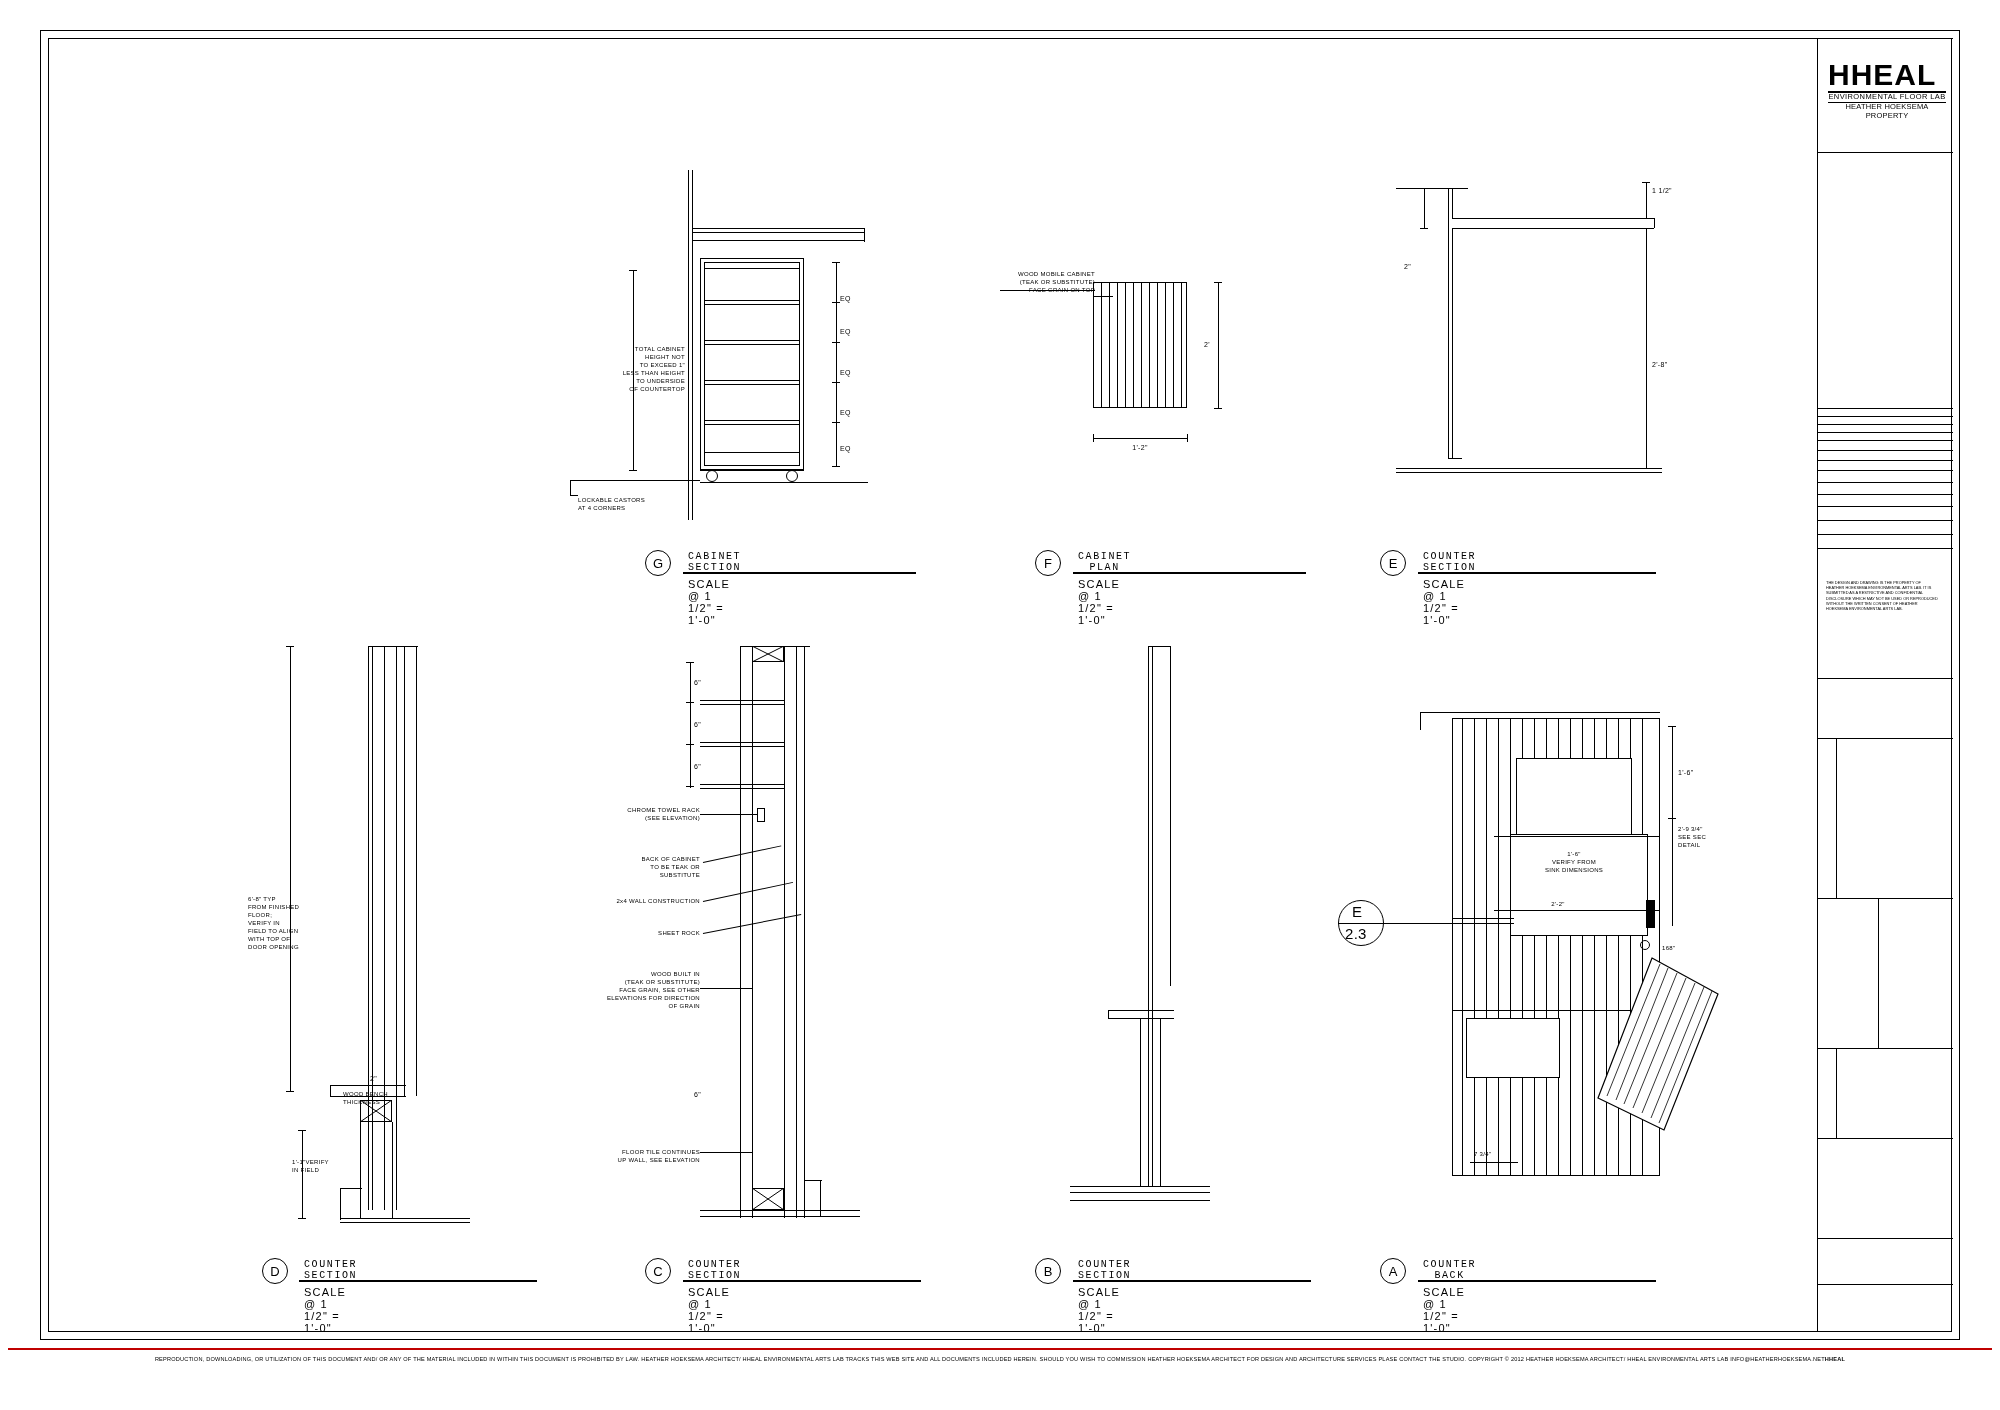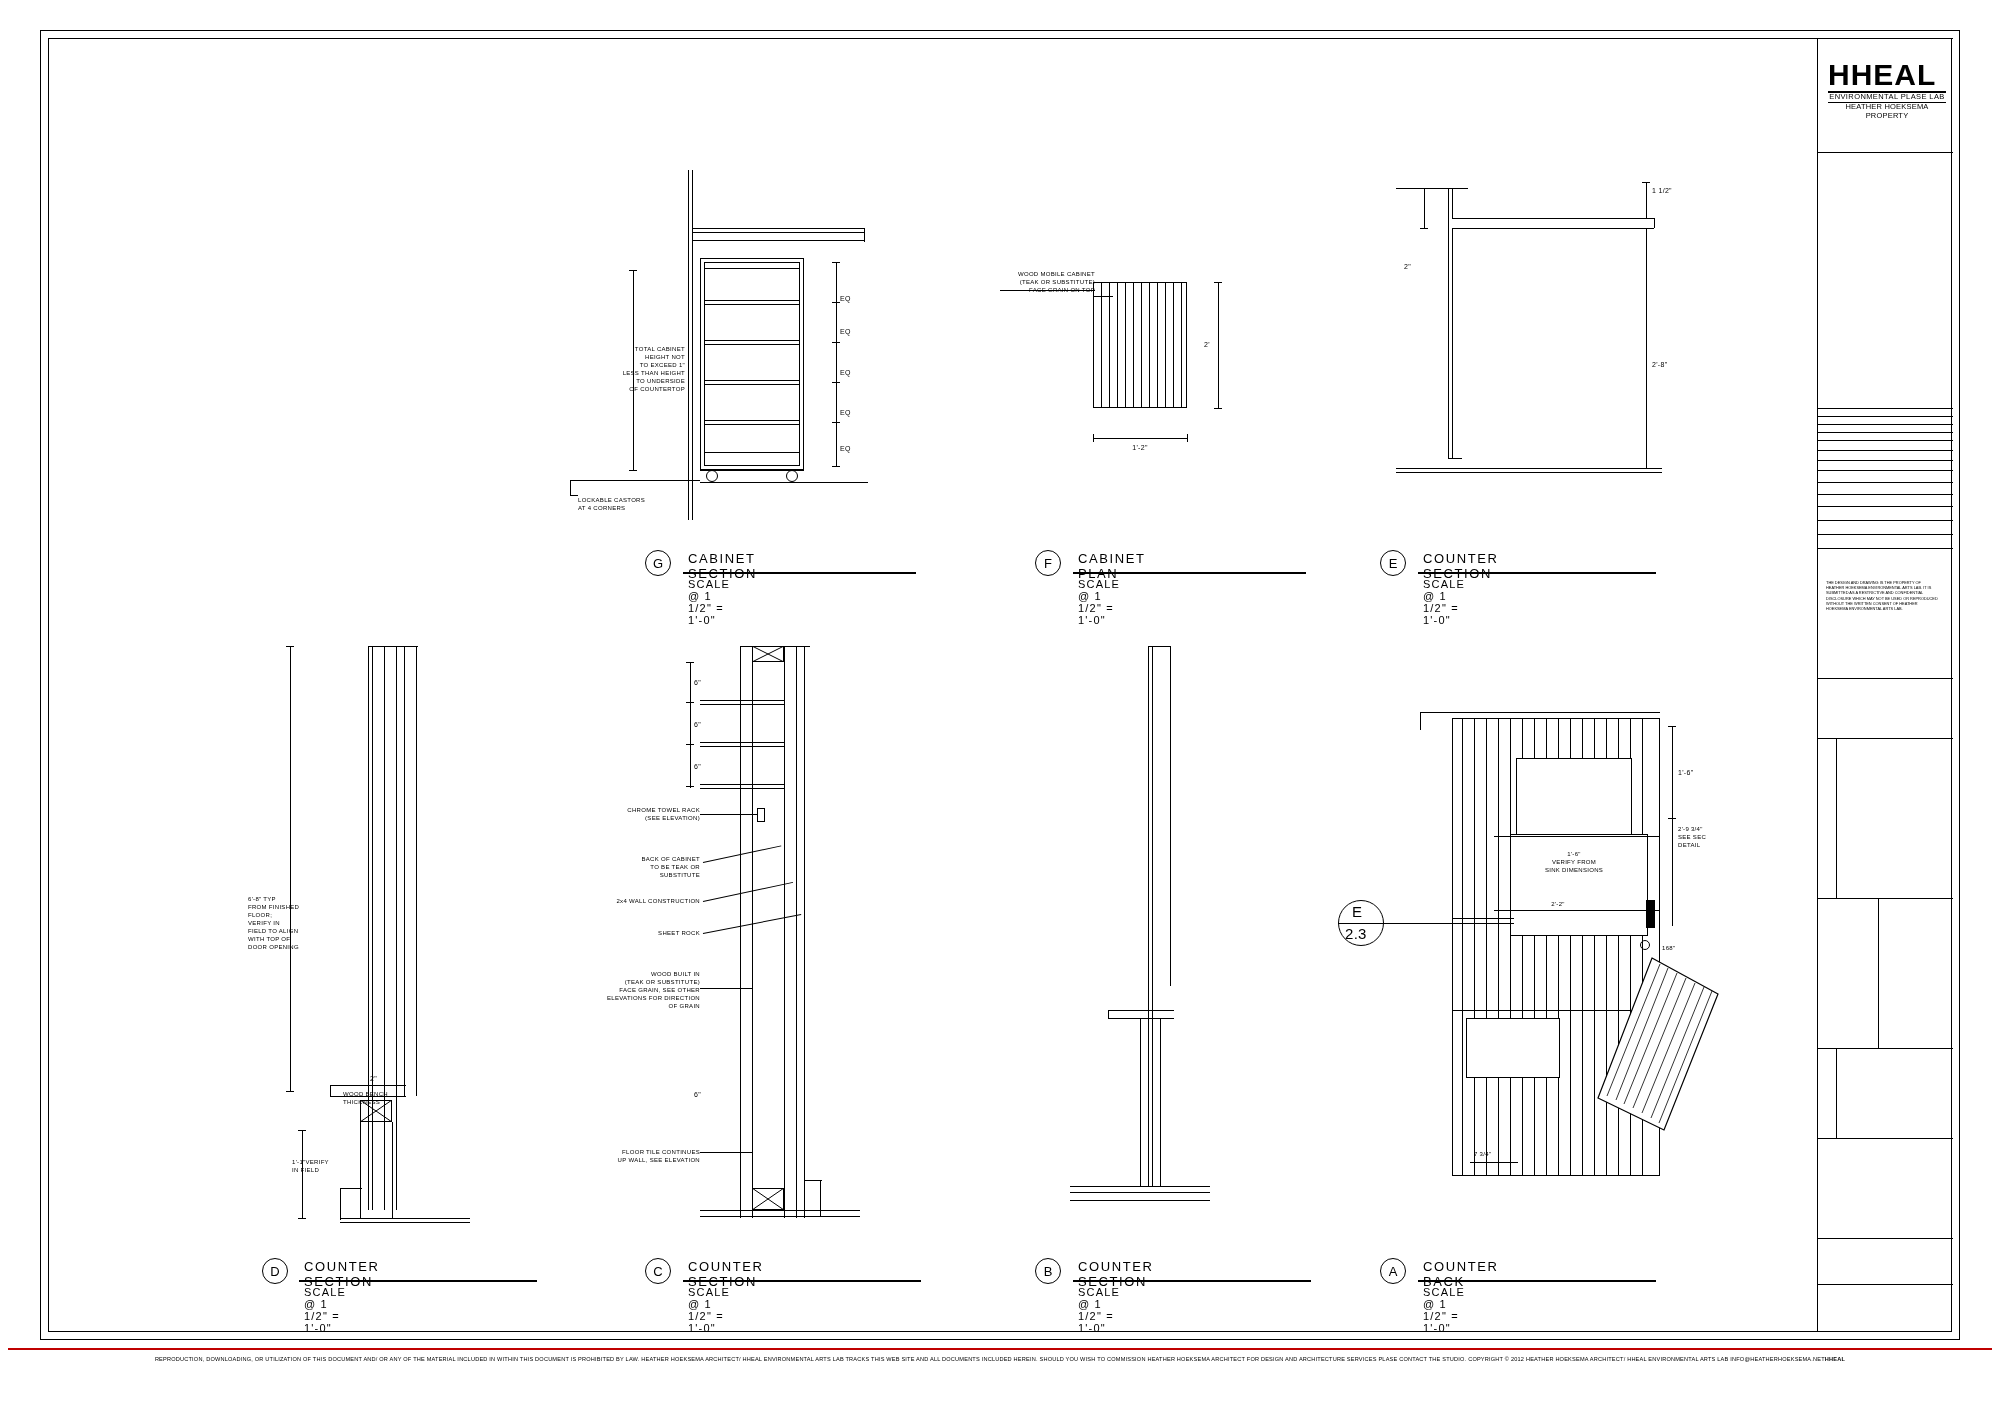--- a/index.html
+++ b/index.html
@@ -15,21 +15,21 @@
   .txt{position:absolute;font-family:"Liberation Sans",sans-serif;color:#000;white-space:pre;letter-spacing:.3px;}
   .t6{font-size:6px;line-height:8px;}
   .t7{font-size:7px;line-height:9px;}
   .ctr{text-align:center;}
   .rt{text-align:right;}
 
   
   .titlewrap{position:absolute;}
   .bub{position:absolute;width:26px;height:26px;border:1.4px solid #000;border-radius:50%;box-sizing:border-box;
        display:flex;align-items:center;justify-content:center;font-size:13px;font-family:"Liberation Sans",sans-serif;}
-  .ttl{position:absolute;font-size:13px;letter-spacing:1.6px;font-family:Liberation Sans, sans-serif;}
+  .ttl{position:absolute;font-size:10px;letter-spacing:1.6px;font-family:Liberation Mono, monospace;text-align:center;}
   .scl{position:absolute;font-size:11px;letter-spacing:1.2px;font-family:"Liberation Sans",sans-serif;}
   .ttlrule{position:absolute;height:1.5px;background:#000;}
 
   
   #outer{position:absolute;left:40px;top:30px;width:1920px;height:1310px;border:1.5px solid #000;box-sizing:border-box;}
   #inner{position:absolute;left:48px;top:38px;width:1904px;height:1294px;border:1px solid #000;box-sizing:border-box;}
 
   
   #titlebar{position:absolute;left:1817px;top:38px;width:135px;height:1294px;border-left:1px solid #000;box-sizing:border-box;}
   .tbrule{position:absolute;left:0;width:135px;height:1px;background:#000;}
@@ -78,21 +78,21 @@
     <div class="tbrule" style="top:1246px;"></div>
 
     <div class="ln v1" style="left:18px;top:700px;height:160px;"></div>
     <div class="ln v1" style="left:18px;top:1010px;height:90px;"></div>
     <div class="ln v1" style="left:60px;top:860px;height:150px;"></div>
   </div>
 
   <div id="logo">
     <div class="logo-main">HHEAL</div>
     <div class="ln h2" style="position:relative;left:0;top:1px;width:118px;"></div>
-    <div class="logo-sub">ENVIRONMENTAL PLASE LAB</div>
+    <div class="logo-sub">ENVIRONMENTAL FLOOR LAB</div>
     <div class="ln h1" style="position:relative;left:0;top:1px;width:118px;"></div>
     <div class="logo-sub2">HEATHER HOEKSEMA PROPERTY</div>
   </div>
 
   <div class="legalblk">THE DESIGN AND DRAWING IS THE PROPERTY OF HEATHER HOEKSEMA ENVIRONMENTAL ARTS LAB.  IT IS SUBMITTED AS A RESTRICTIVE AND CONFIDENTIAL DISCLOSURE WHICH MAY NOT BE USED OR REPRODUCED WITHOUT THE WRITTEN CONSENT OF HEATHER HOEKSEMA ENVIRONMENTAL ARTS LAB.</div>
 
   <div>
 
     <div class="ln v1" style="left:688px;top:170px;height:350px;"></div>
     <div class="ln v1" style="left:692px;top:170px;height:350px;"></div>

